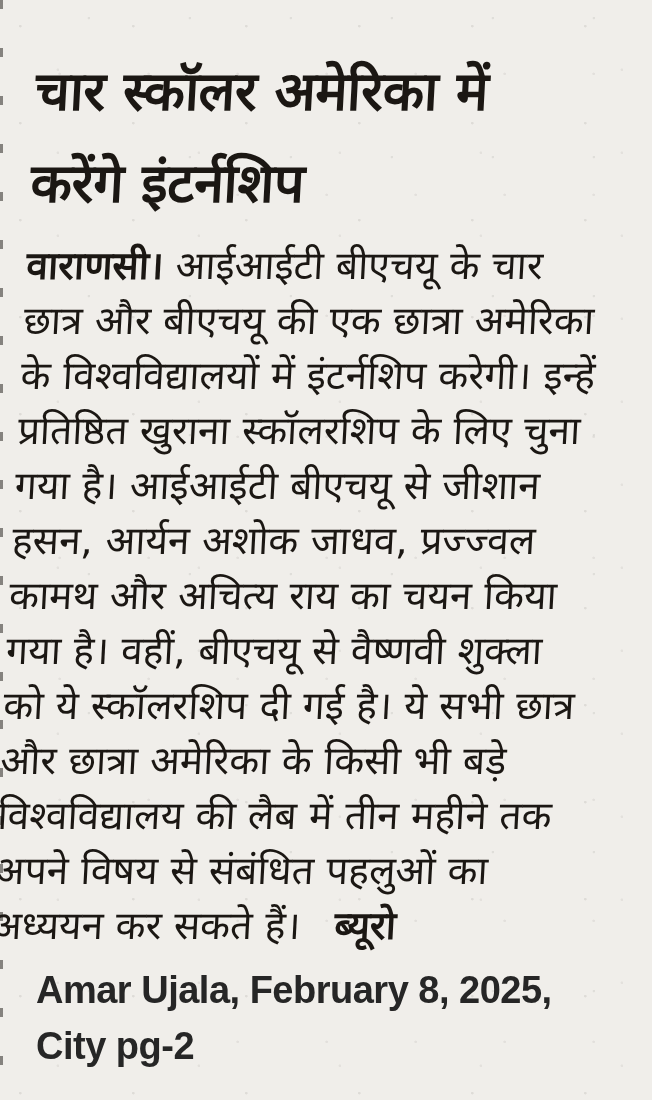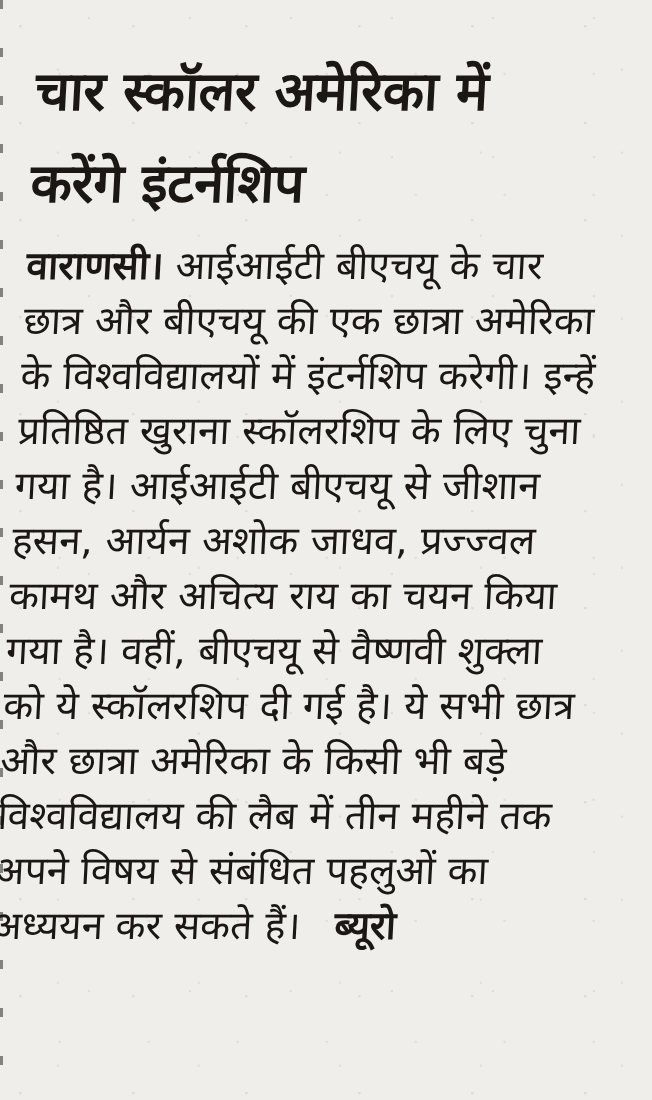--- a/index.html
+++ b/index.html
@@ -110,15 +110,17 @@
       <div class="body-line">विश्वविद्यालय की लैब में तीन महीने तक</div>
       <div class="body-line">अपने विषय से संबंधित पहलुओं का</div>
       <div class="body-line">
         <span>अध्ययन कर सकते हैं।</span><span class="byline">ब्यूरो</span>
       </div>
     </div>
 
   </div>
 
   <div class="caption">
+    <div>Amar Ujala, February 8, 2025,</div>
+    <div>City pg-2</div>
   </div>
 
 </div>
 
 </body></html>

